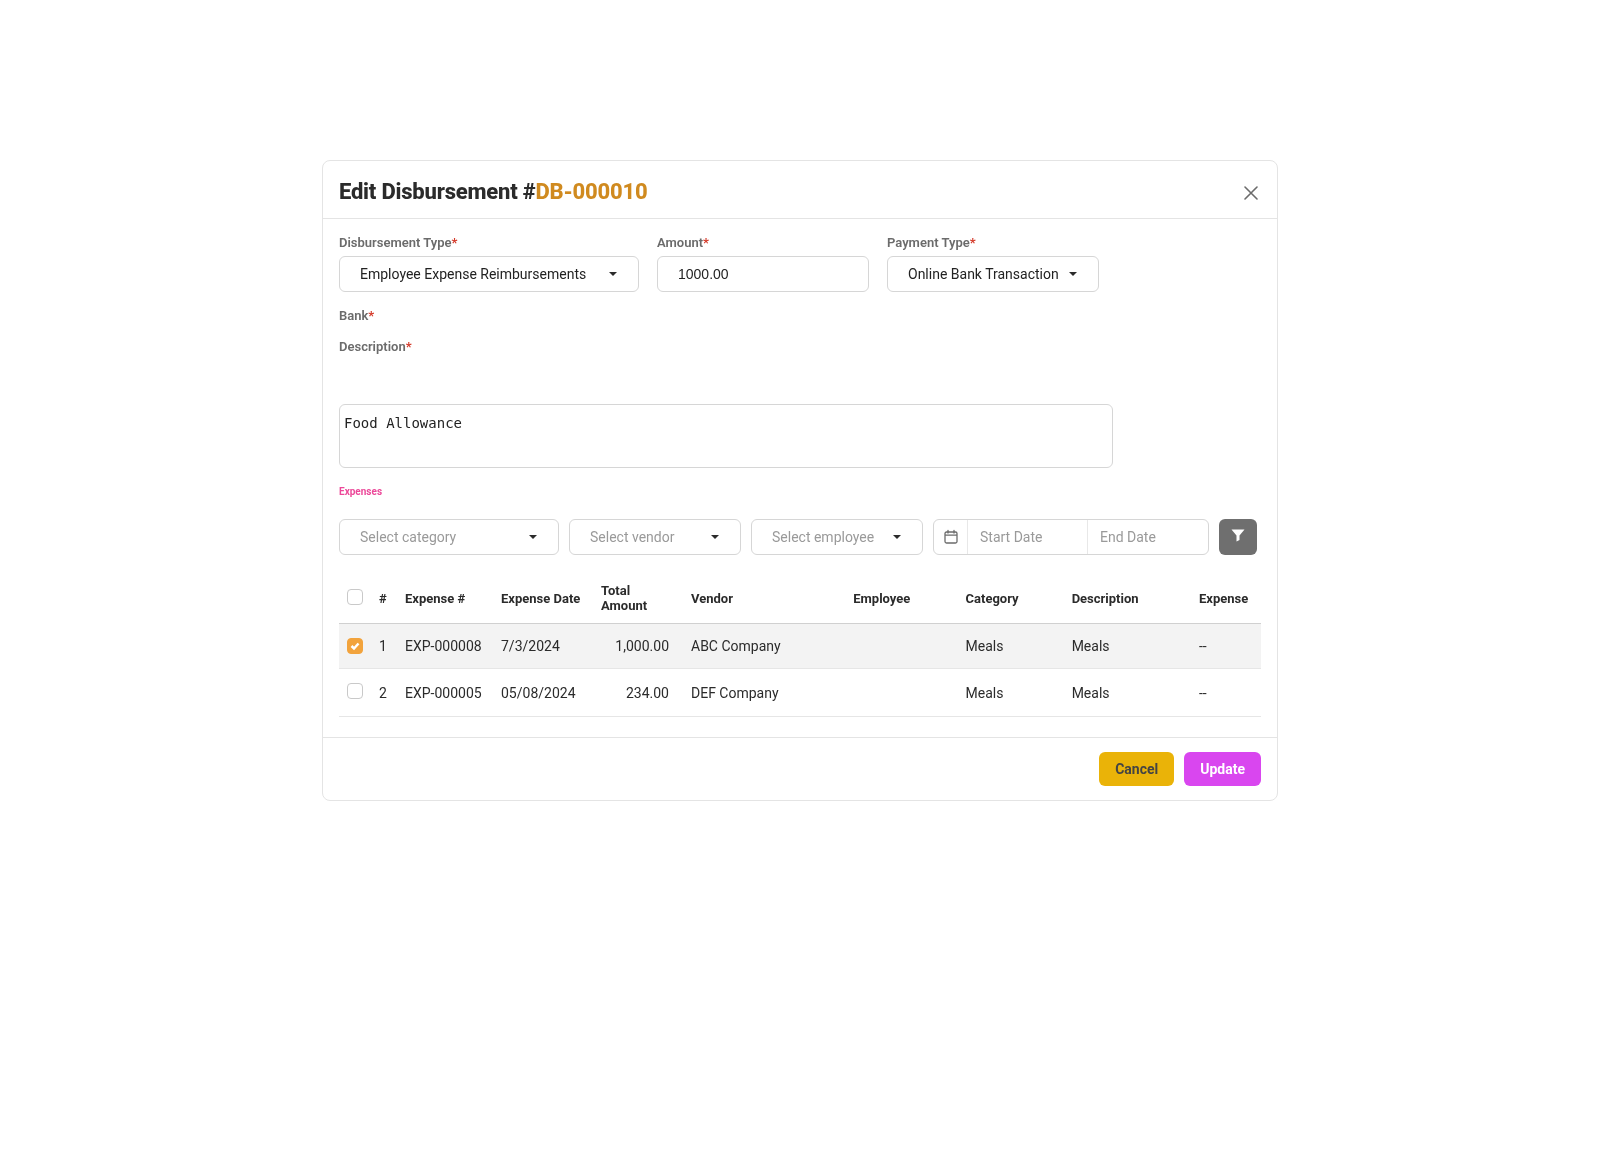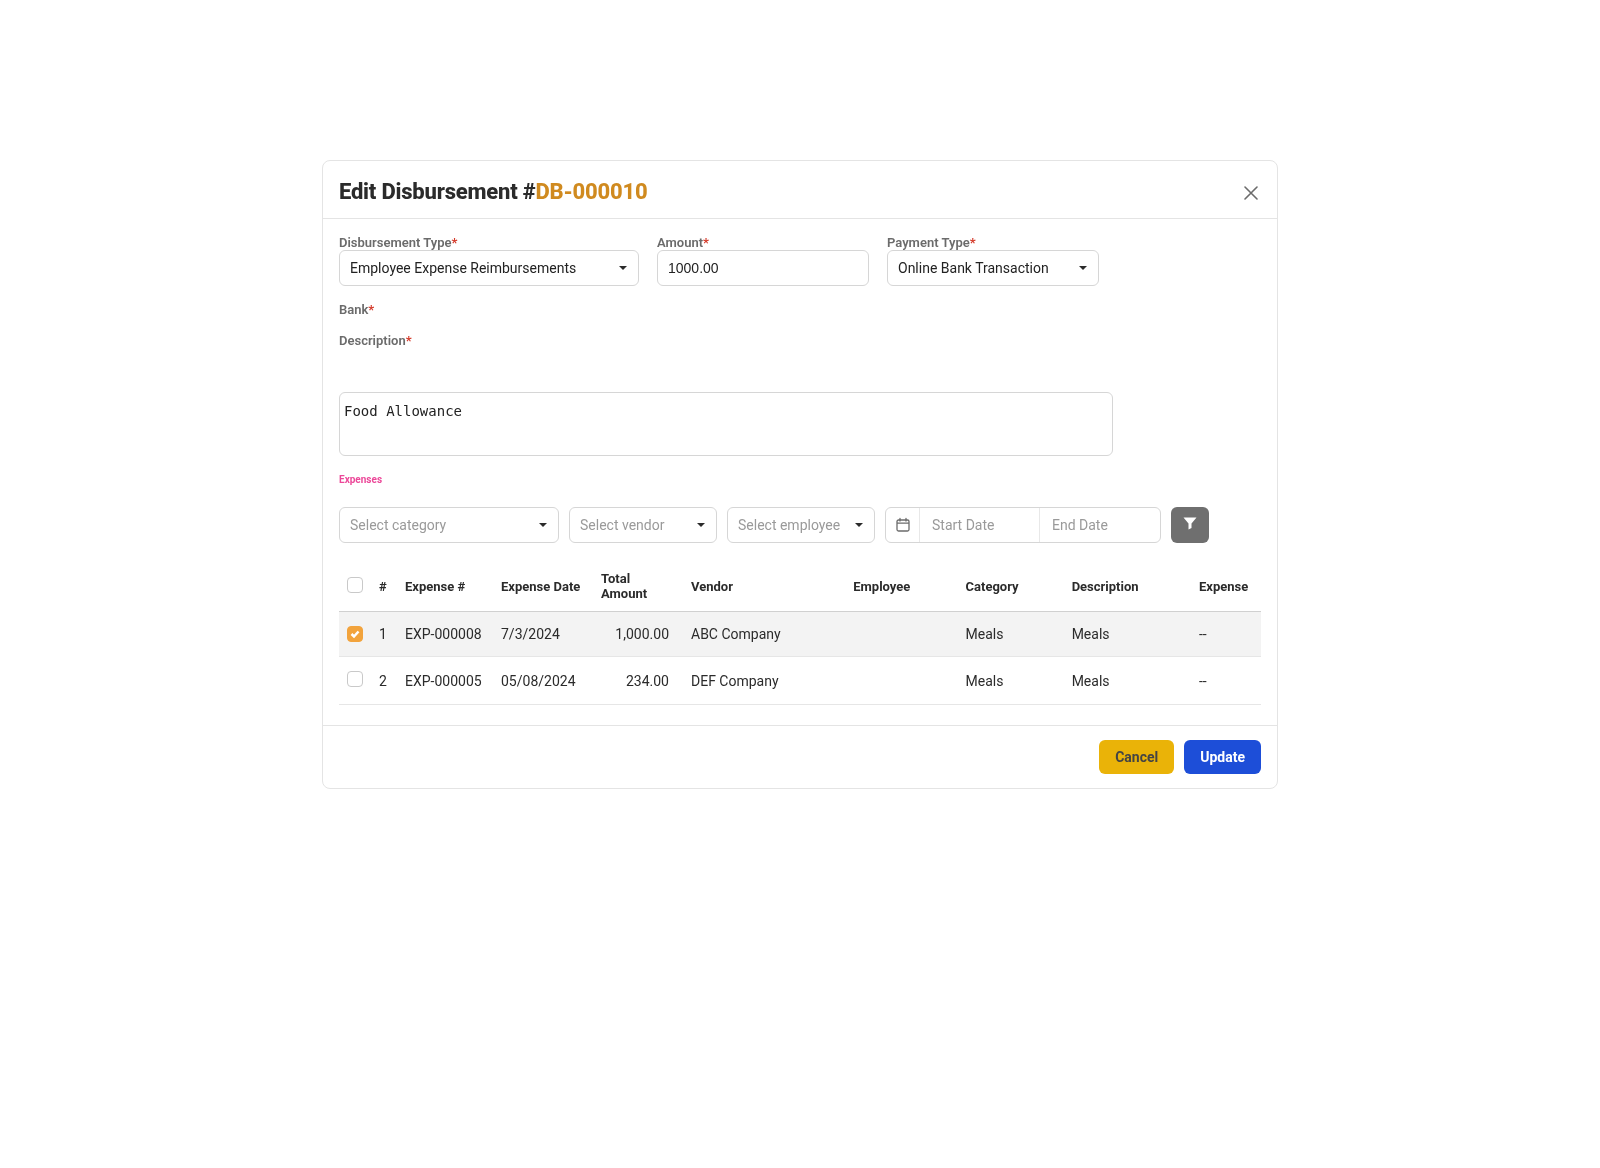--- a/index.html
+++ b/index.html
@@ -37,50 +37,50 @@
   .close-btn {
     width: 20px; height: 20px;
     display: flex; align-items: center; justify-content: center;
     cursor: pointer; color: #6b6b6b;
   }
   .close-btn svg { width: 14px; height: 14px; }
 
   .dialog-body { padding: 16px 16px 20px 16px; }
 
   .field-row { display: flex; gap: 18px; margin-bottom: 16px; flex-wrap: wrap; }
-  .field { display: flex; flex-direction: column; }
+  .field { display: flex; flex-direction: column; gap: 6px; }
   .field-label { font-size: 13px; font-weight: 600; color: #6b6b6b; }
   .req { color: #d43a2a; font-weight: 700; }
   .select, .input, .textarea {
     border: 1px solid #d6d6d6;
     border-radius: 6px;
     background: #fff;
     font-size: 14px;
     color: #222;
-    padding: 9px 10px;
+    padding: 9px 20px;
     height: 36px;
   }
   .select {
     display: flex; align-items: center; justify-content: space-between;
     cursor: pointer;
   }
   .caret { margin-left: 8px; }
   .caret svg { width: 10px; height: 10px; display:block; }
   .textarea { height: 64px; padding: 10px 4px; resize: none; width: 774px; margin-top: 44px; }
 
   .w-300 { width: 300px; }
   .w-212 { width: 212px; }
 
   .section-label {
     font-size: 10px; font-weight: 700; color: #ec4899;
     margin: 18px 0 22px 0;
   }
 
   .filter-row { display: flex; gap: 10px; align-items: center; }
-  .filter-select { width: 148px; }
+  .filter-select { width: 172px; }
   .filter-select .placeholder, .date-field .placeholder { color: #9a9a9a; }
   .date-group {
     display: flex; border: 1px solid #d6d6d6; border-radius: 6px; height: 36px;
     overflow: hidden;
   }
   .date-icon {
     width: 34px; display:flex; align-items:center; justify-content:center;
     border-right: 1px solid #e8e8e8; color:#6b6b6b;
   }
   .date-field {
@@ -121,21 +121,21 @@
     border-top: 1px solid #e4e4e4;
     padding: 14px 16px;
     display:flex; justify-content:flex-end; gap:10px;
   }
   .btn {
     height: 34px; padding: 0 16px; border-radius: 6px;
     font-size: 14px; font-weight: 700; cursor: pointer;
     display:flex; align-items:center;
   }
   .btn-secondary { background:#eab308; color:#444; }
-  .btn-primary { background:#1d4ed8; color:#fff; }
+  .btn-primary { background:#d946ef; color:#fff; }
 </style>
 </head>
 <body>
 
 <div class="dialog">
   <div class="dialog-header">
     <h1 class="dialog-title">
       <span>Edit Disbursement #</span><span class="idnum">DB-000010</span>
     </h1>
     <div class="close-btn">

